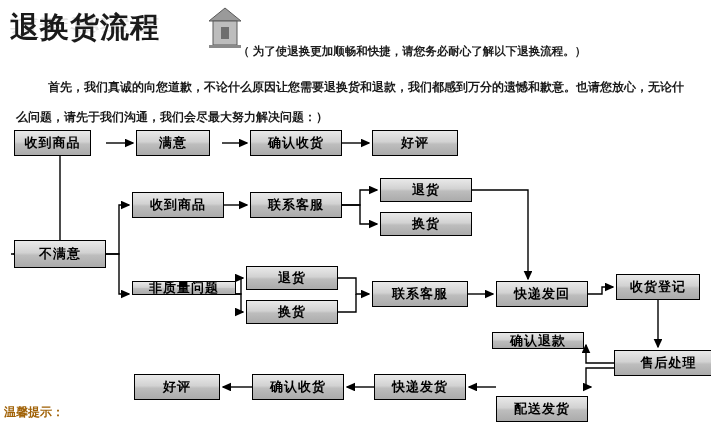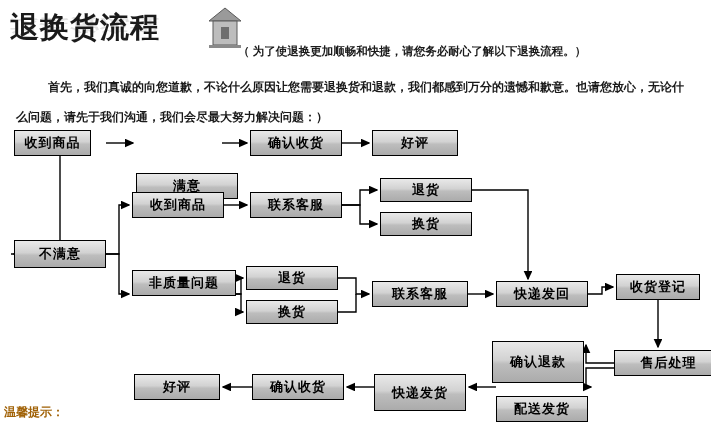--- a/index.html
+++ b/index.html
@@ -123,34 +123,34 @@
       <path d="M614,368 L586,368 L586,387 L591,387"></path>
 
       <path d="M496,387 L469,387"></path>
       <path d="M374,387 L347,387"></path>
       <path d="M252,387 L223,387"></path>
     </g>
   </svg>
 
   <div id="nodes">
       <div class="node" style="left: 14px; top: 130px; width: 77px; height: 26px;">收到商品</div>
-      <div class="node" style="left: 136px; top: 130px; width: 102px; height: 26px; margin-top: 43px;">满意</div>
+      <div class="node" style="left: 136px; top: 130px; width: 74px; height: 26px;">满意</div>
       <div class="node" style="left: 250px; top: 130px; width: 92px; height: 26px;">确认收货</div>
       <div class="node" style="left: 372px; top: 130px; width: 86px; height: 26px;">好评</div>
       <div class="node" style="left: 132px; top: 192px; width: 92px; height: 26px;">收到商品</div>
       <div class="node" style="left: 250px; top: 192px; width: 92px; height: 26px;">联系客服</div>
       <div class="node" style="left: 380px; top: 178px; width: 92px; height: 24px;">退货</div>
       <div class="node" style="left: 380px; top: 212px; width: 92px; height: 24px;">换货</div>
       <div class="node" style="left: 14px; top: 240px; width: 92px; height: 28px;">不满意</div>
-      <div class="node" style="left: 132px; top: 270px; width: 104px; height: 26px;">非质量问题</div>
+      <div class="node" style="left: 132px; top: 281px; width: 104px; height: 14px;">非质量问题</div>
       <div class="node" style="left: 246px; top: 266px; width: 92px; height: 24px;">退货</div>
       <div class="node" style="left: 246px; top: 300px; width: 92px; height: 24px;">换货</div>
       <div class="node" style="left: 372px; top: 281px; width: 96px; height: 26px;">联系客服</div>
       <div class="node" style="left: 496px; top: 281px; width: 92px; height: 26px;">快递发回</div>
       <div class="node" style="left: 616px; top: 274px; width: 84px; height: 26px;">收货登记</div>
-      <div class="node" style="left: 492px; top: 341px; width: 92px; height: 42px;">确认退款</div>
+      <div class="node" style="left: 492px; top: 332px; width: 92px; height: 17px;">确认退款</div>
       <div class="node" style="left: 614px; top: 350px; width: 109px; height: 26px;">售后处理</div>
       <div class="node" style="left: 134px; top: 374px; width: 86px; height: 26px;">好评</div>
       <div class="node" style="left: 252px; top: 374px; width: 92px; height: 26px;">确认收货</div>
-      <div class="node" style="left: 374px; top: 374px; width: 92px; height: 37px;">快递发货</div>
+      <div class="node" style="left: 374px; top: 374px; width: 92px; height: 26px;">快递发货</div>
       <div class="node" style="left: 496px; top: 396px; width: 92px; height: 26px;">配送发货</div>
     </div>
 </div>
 
 </body></html>

